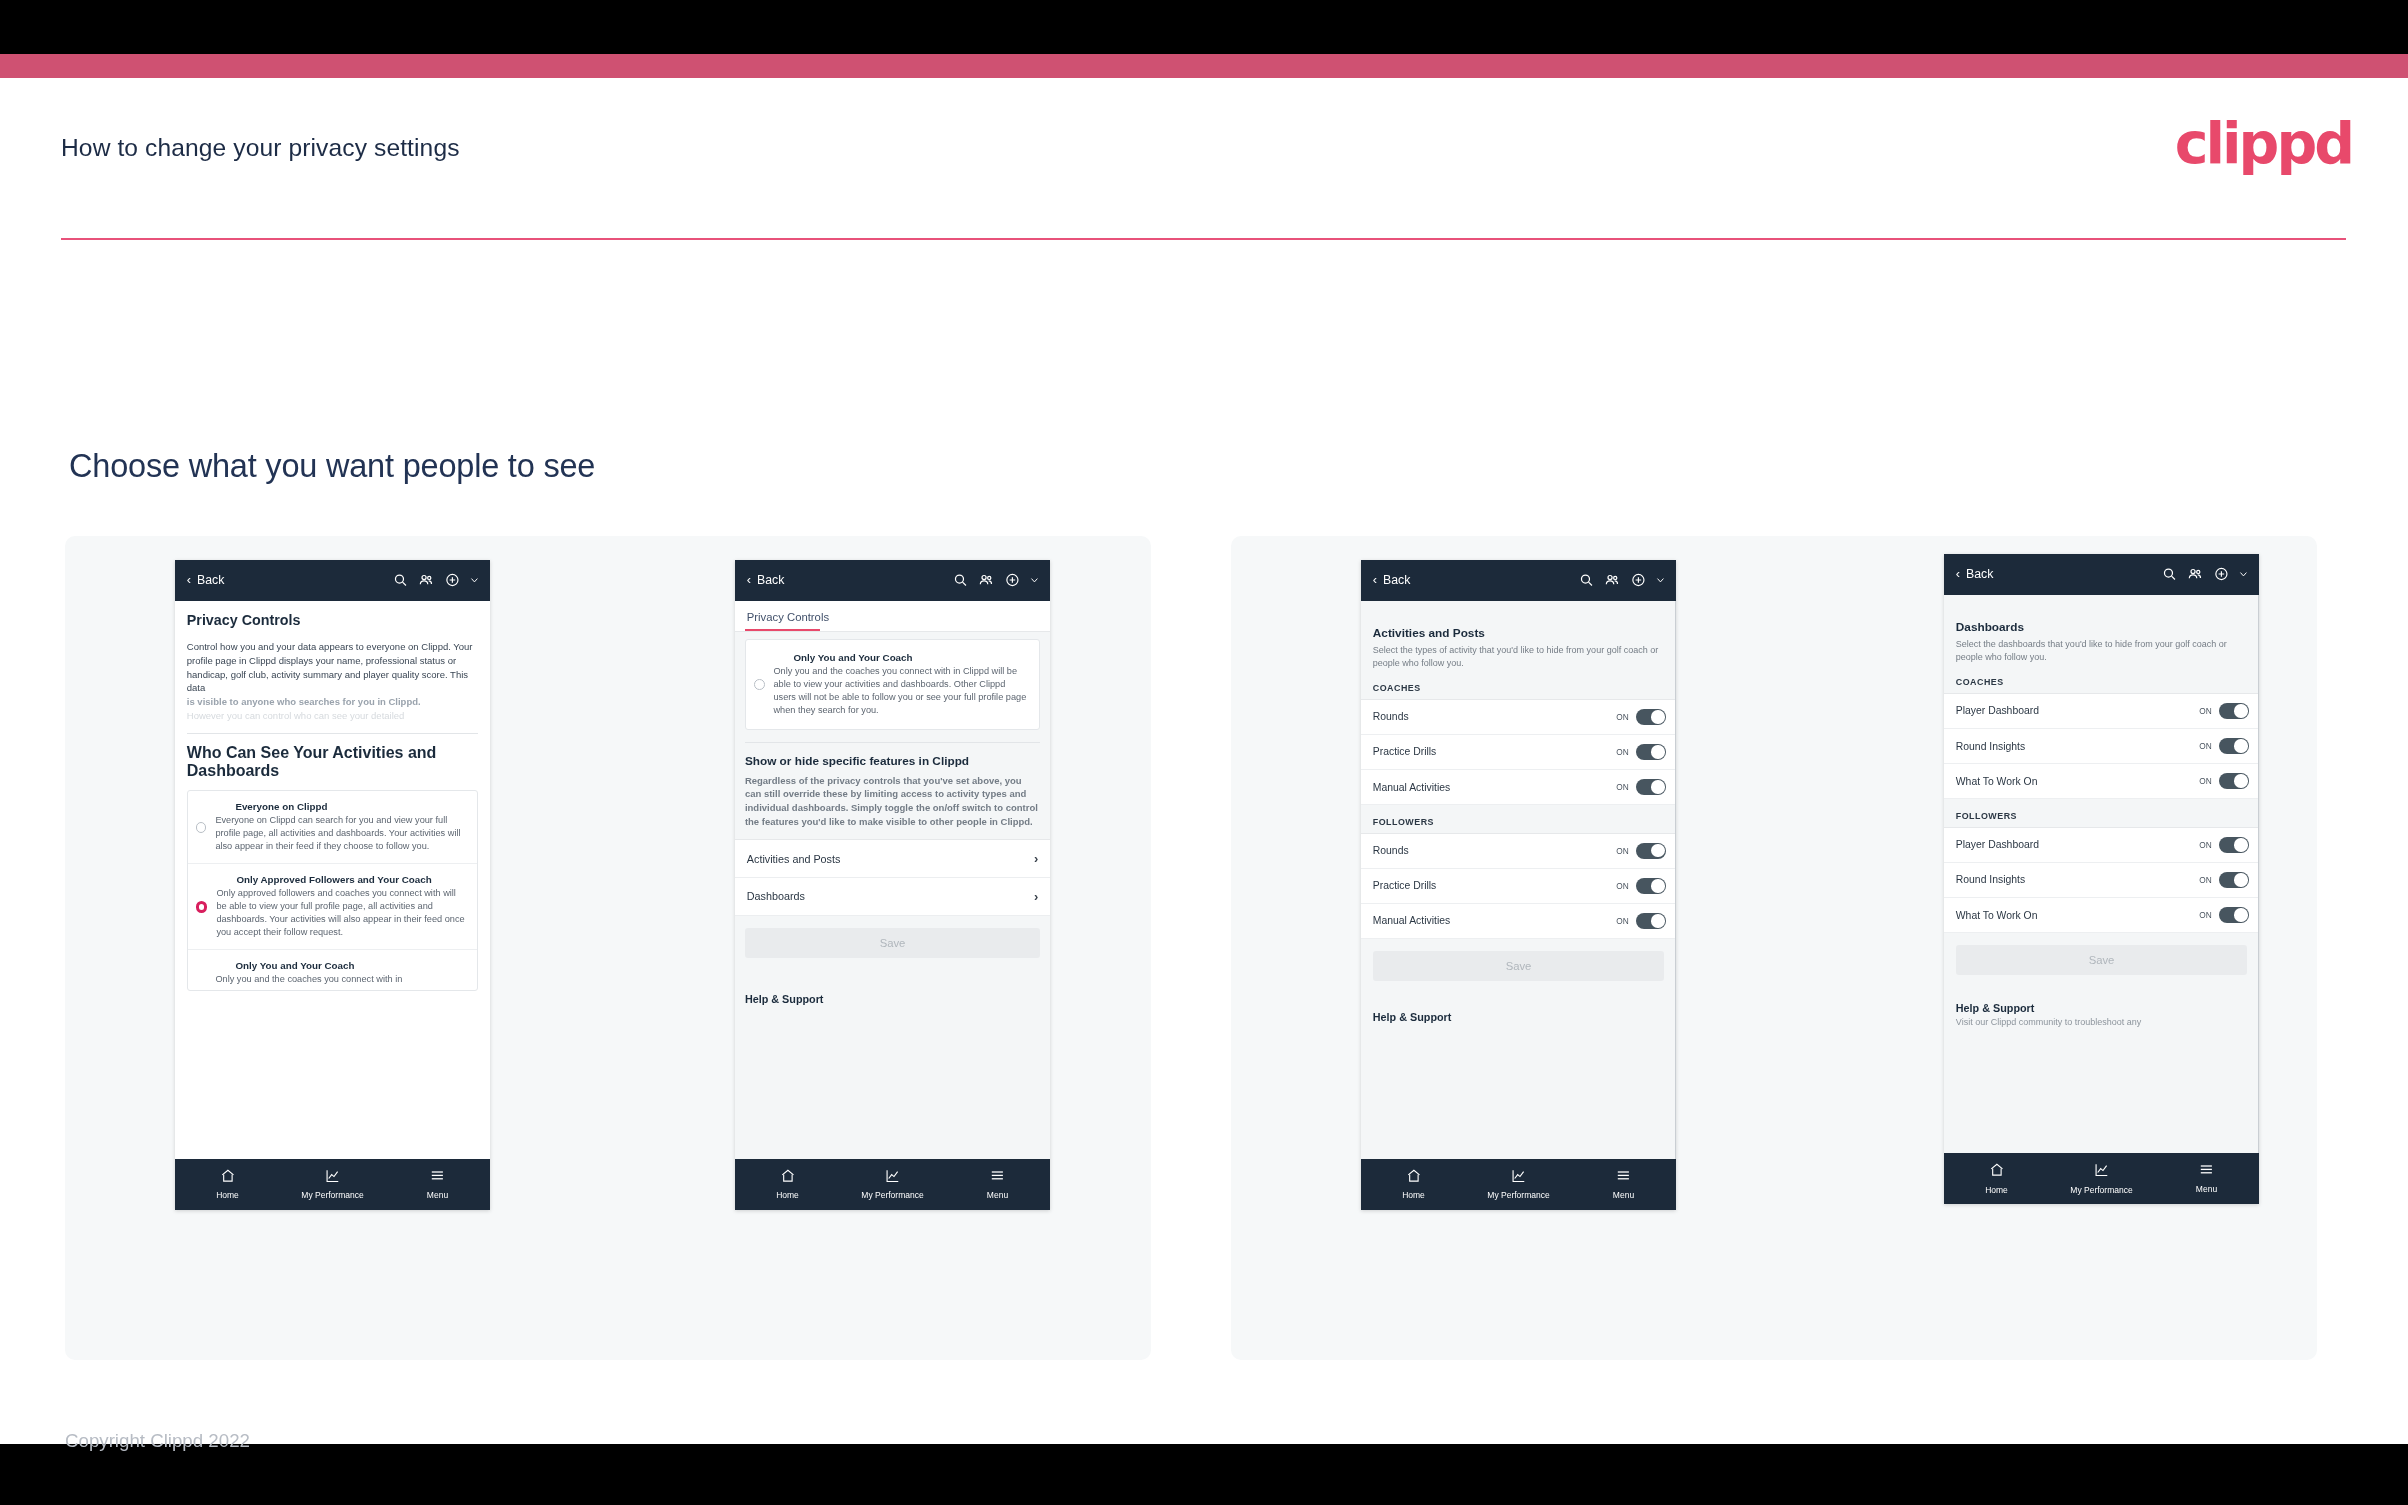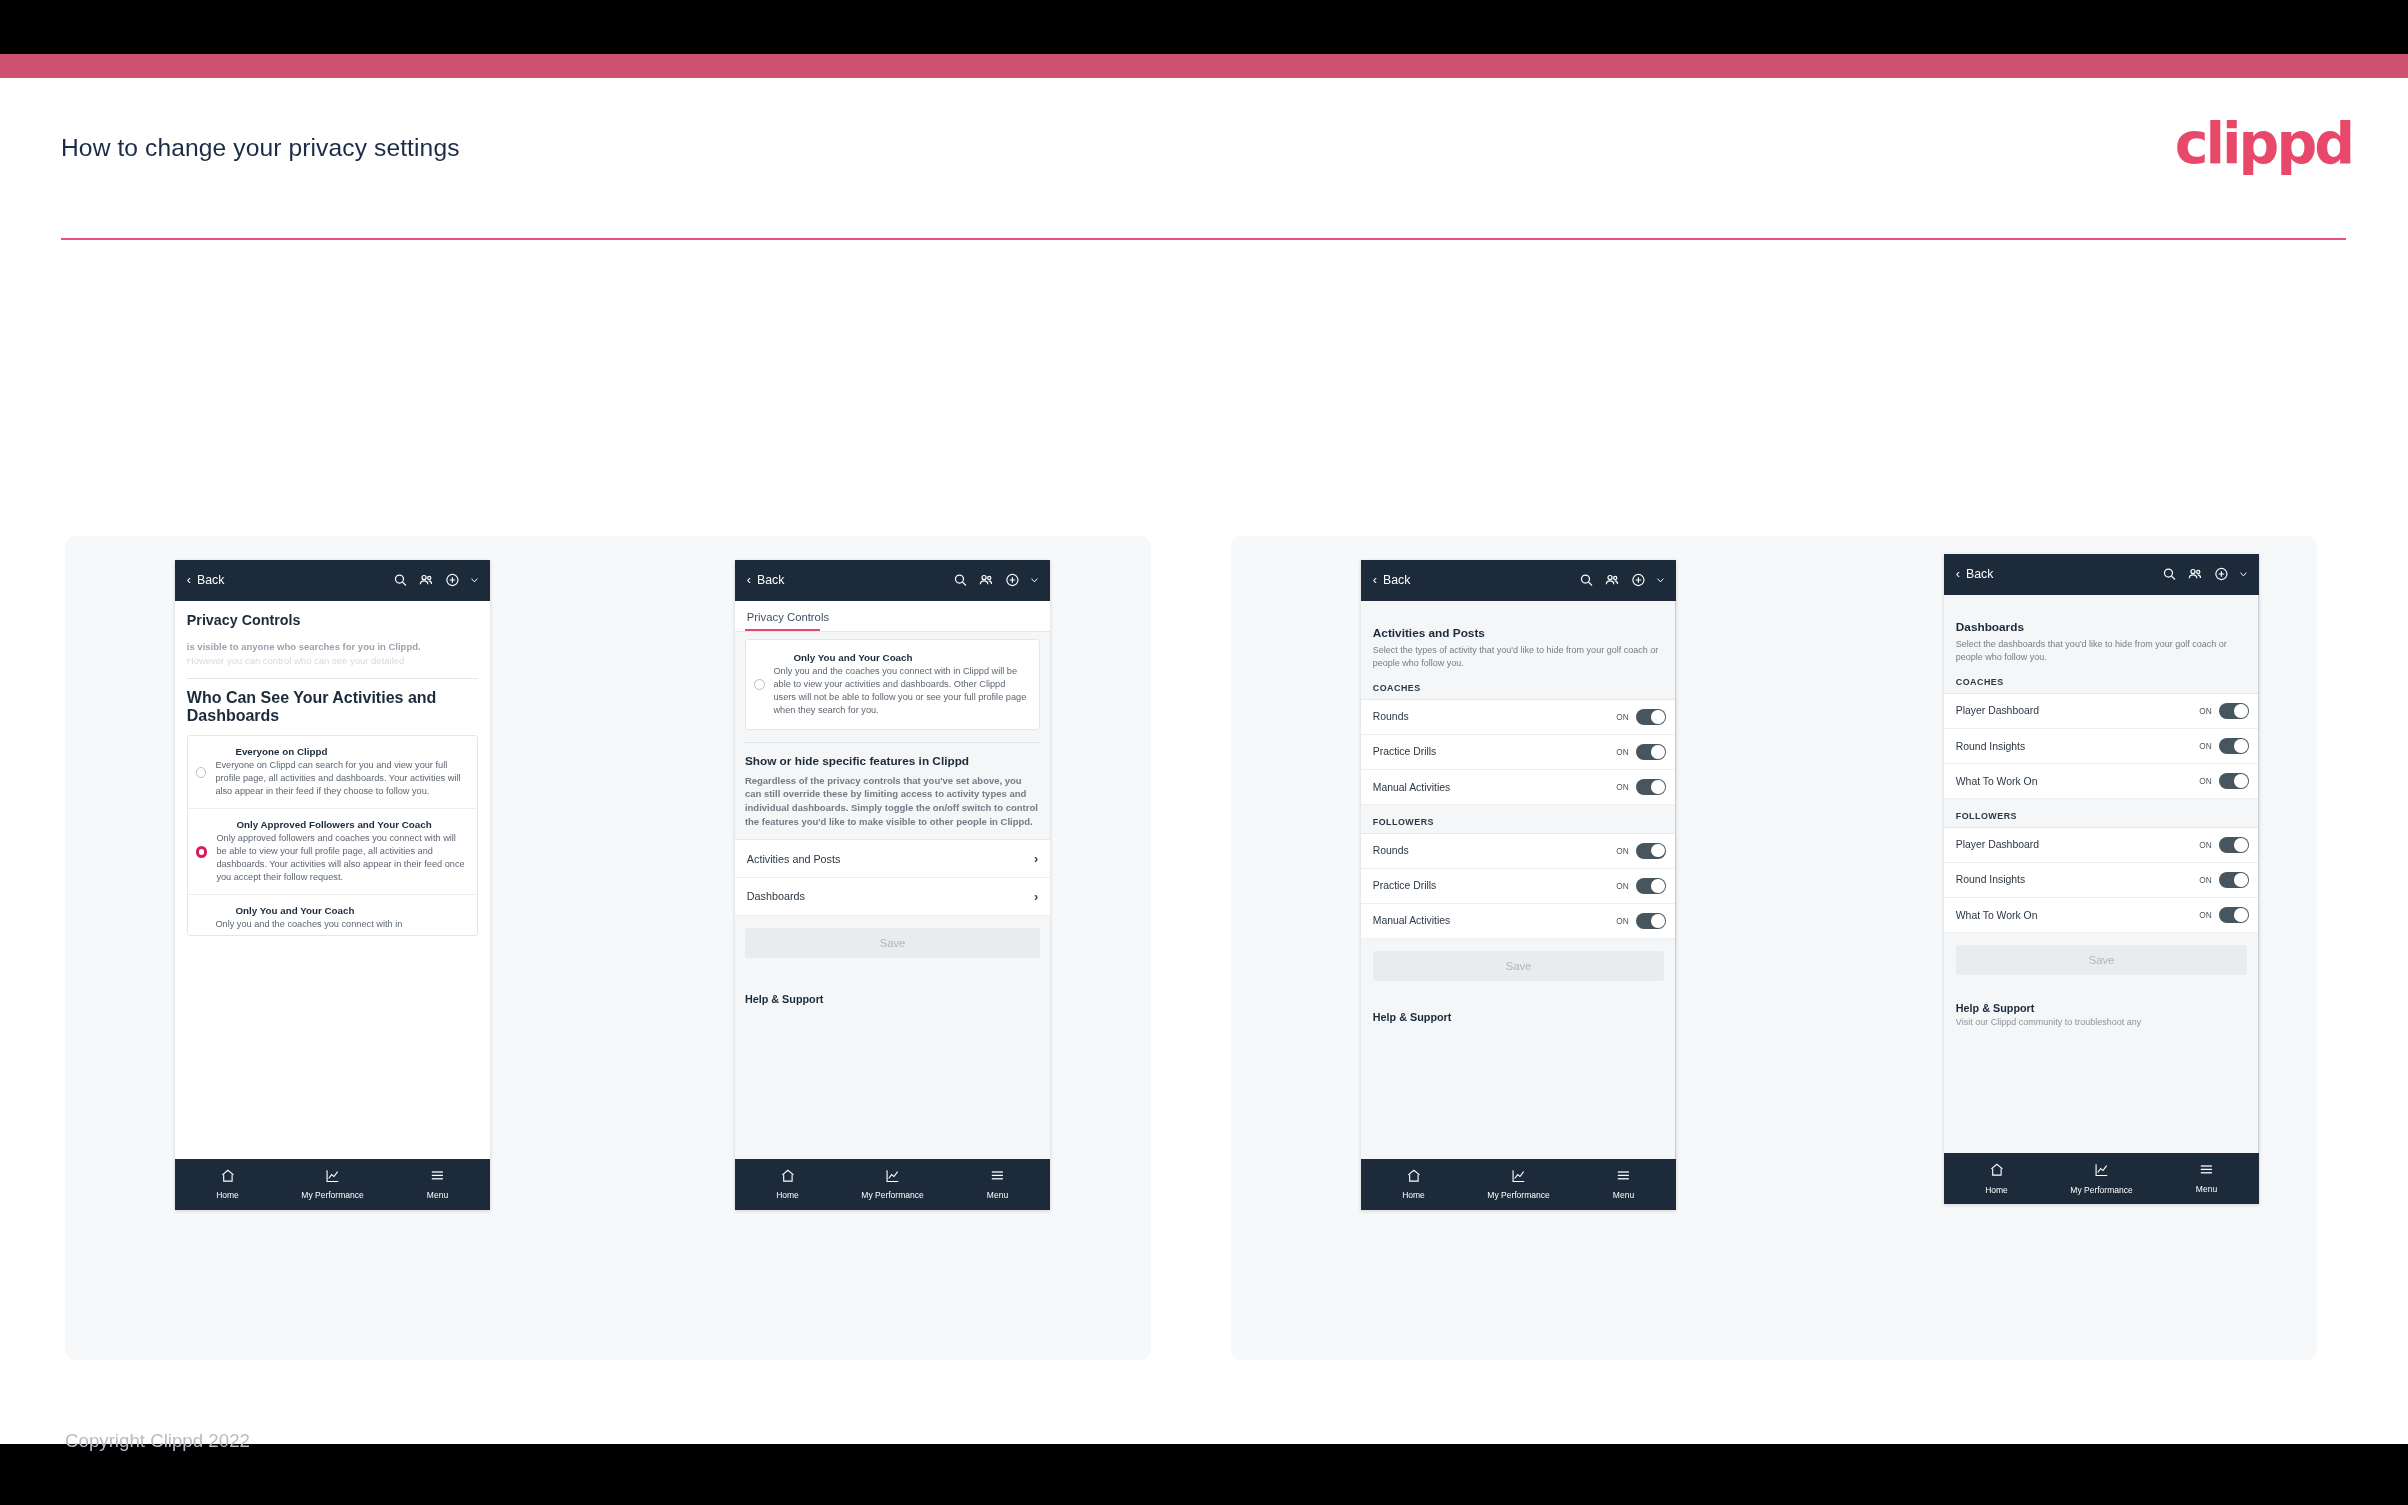--- a/index.html
+++ b/index.html
@@ -169,20 +169,21 @@
   <div class="bottombar-black"></div>
 
   <div class="page">
 
     <div class="header">
       <div class="header-title">How to change your privacy settings</div>
       <div class="logo">clippd</div>
       <div class="header-rule"></div>
     </div>
 
+    <div class="h2">Choose what you want people to see</div>
 
     <div class="panel panel-left">
 
       <div class="phone" style="left:110px; top:23.6px; width:315px; height:650px;">
         <div class="appbar" style="height:41px;">
           <div class="back">
             <span class="chev">‹</span>
             <span>Back</span>
           </div>
           <div class="icons">
@@ -210,20 +211,21 @@
             <span>
               <svg width="8.9" height="8.9" viewBox="0 0 24 24" fill="none" stroke="#fff" stroke-width="2.6">
                 <polyline points="4,8 12,17 20,8"></polyline>
               </svg>
             </span>
           </div>
         </div>
 
         <div class="body" style="height:609px; background:#fff; padding:11.8px 11.8px 0 11.8px;">
           <div class="sec-title" style="font-size:14.3px; margin-bottom:11.8px;">Privacy Controls</div>
+          <div class="sec-para">Control how you and your data appears to everyone on Clippd. Your profile page in Clippd displays your name, professional status or handicap, golf club, activity summary and player quality score. This data</div>
           <div class="sec-para fade">is visible to anyone who searches for you in Clippd.</div>
           <div class="sec-para fade2">However you can control who can see your detailed</div>
           <div class="divider" style="margin:9.9px 0 9.9px 0;"></div>
           <div class="group-head">Who Can See Your Activities and Dashboards</div>
 
           <div class="optcard" style="margin-top:10.8px;">
             <div class="optrow">
               <div class="radio"></div>
               <div class="opt-text">
                 <div class="opt-title">Everyone on Clippd</div>

